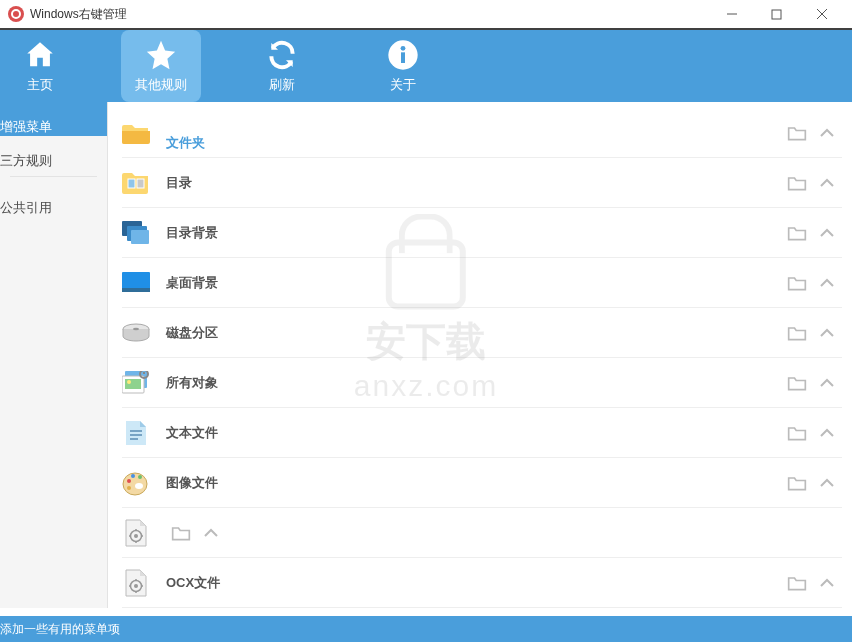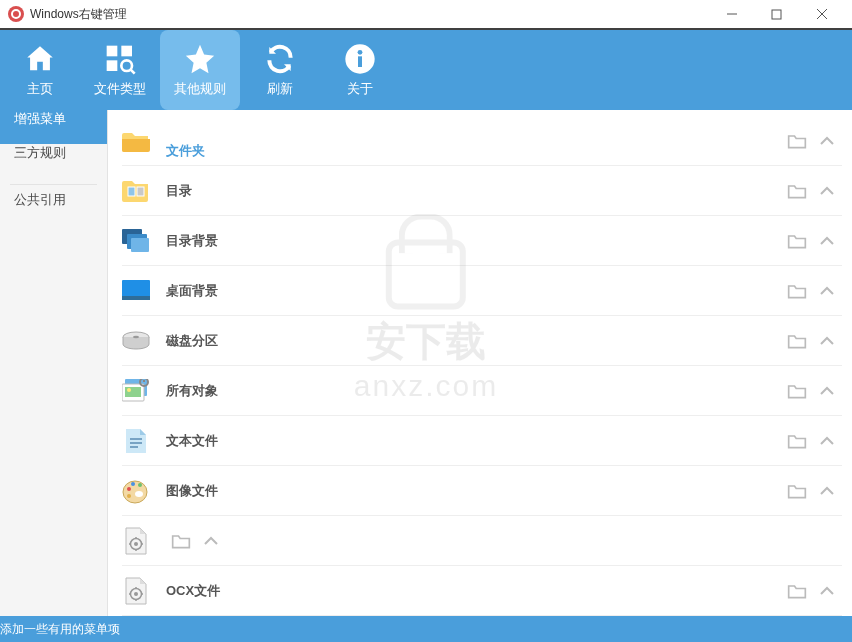--- a/index.html
+++ b/index.html
@@ -8,31 +8,31 @@
 
 .titlebar { height:30px; background:#fff; border-bottom:2px solid #404040; display:flex; align-items:center; padding:0 8px; }
 .titlebar .app-icon { width:16px; height:16px; border-radius:50%; background:#d94f4f; margin-right:6px; position:relative; }
 .titlebar .app-icon::after { content:""; position:absolute; inset:3px; border-radius:50%; border:2px solid #fff; }
 .titlebar .title { font-size:12px; color:#333; flex:1; }
 .win-btns { display:flex; gap:0; }
 .win-btn { width:45px; height:30px; display:flex; align-items:center; justify-content:center; cursor:pointer; }
 .win-btn svg { stroke:#555; stroke-width:1; fill:none; }
 
 
-.toolbar { height:80px; background:#4A9EDB; display:flex; align-items:stretch; }
+.toolbar { height:72px; background:#4A9EDB; display:flex; align-items:stretch;gap:41px; }
 .tool { width:80px; display:flex; flex-direction:column; align-items:center; justify-content:center; color:#fff; font-size:13px; cursor:pointer; gap:4px; }
 .tool.active { background:#76bcec;border-radius:8px; }
 .tool .ticon { width:34px; height:34px; display:flex; align-items:center; justify-content:center; }
 
 
 .main { display:flex; height:calc(642px - 30px - 80px - 26px); }
 
 
 .sidebar { width:108px; background:#F5F5F5; border-right:1px solid #e3e3e3; padding-top:0; }
-.sb-item { height:34px; display:flex; align-items:flex-start; padding-left:14px; font-size:13px; color:#4a4a4a; cursor:pointer; }
+.sb-item { height:34px; display:flex; align-items:flex-end; font-size:13px; color:#4a4a4a; cursor:pointer; }
 .sb-item.active { background:#4A9EDB; color:#fff; }
 .sb-div { height:1px; background:#e3e3e3; margin:6px 10px; }
 
 
 .content { flex:1; overflow-y:auto; padding:6px 10px 0 14px; }
 .row { height:50px; display:flex; align-items:center; border-bottom:1px solid #eee; }
 .row .item-icon { width:28px; height:28px; margin-right:16px; display:flex; align-items:center; justify-content:center; }
 .row .lbl { flex:1; font-size:13px; font-weight:600; color:#555; }
 .row.sel .lbl { color:#4A9EDB;margin-top:20px; }
 .row .act { width:30px; height:30px; display:flex; align-items:center; justify-content:center; cursor:pointer; color:#bbb; }
@@ -80,32 +80,20 @@
 </div>
 
 <div class="toolbar">
   <div class="tool">
     <div class="ticon">
         <svg width="34" height="34" viewBox="0 0 24 24" fill="#fff">
           <path d="M12 3l9 8h-2v9h-5v-6h-4v6H5v-9H3z"></path>
         </svg>
       </div>
     <span>主页</span>
-  </div>
-  <div class="tool">
-    <div class="ticon">
-        <svg width="32" height="32" viewBox="0 0 24 24" fill="#fff">
-          <rect x="2" y="2" width="8" height="8"></rect>
-          <rect x="13" y="2" width="8" height="8"></rect>
-          <rect x="2" y="13" width="8" height="8"></rect>
-          <circle cx="17" cy="17" r="4" fill="none" stroke="#fff" stroke-width="2"></circle>
-          <line x1="20" y1="20" x2="23" y2="23" stroke="#fff" stroke-width="2"></line>
-        </svg>
-      </div>
-    <span>文件类型</span>
   </div>
   <div class="tool active">
     <div class="ticon">
         <svg width="34" height="34" viewBox="0 0 24 24" fill="#fff">
           <path d="M12 2l2.9 6.9L22 9.7l-5.5 4.9L18 22l-6-3.5L6 22l1.5-7.4L2 9.7l7.1-.8z"></path>
         </svg>
       </div>
     <span>其他规则</span>
   </div>
   <div class="tool">

